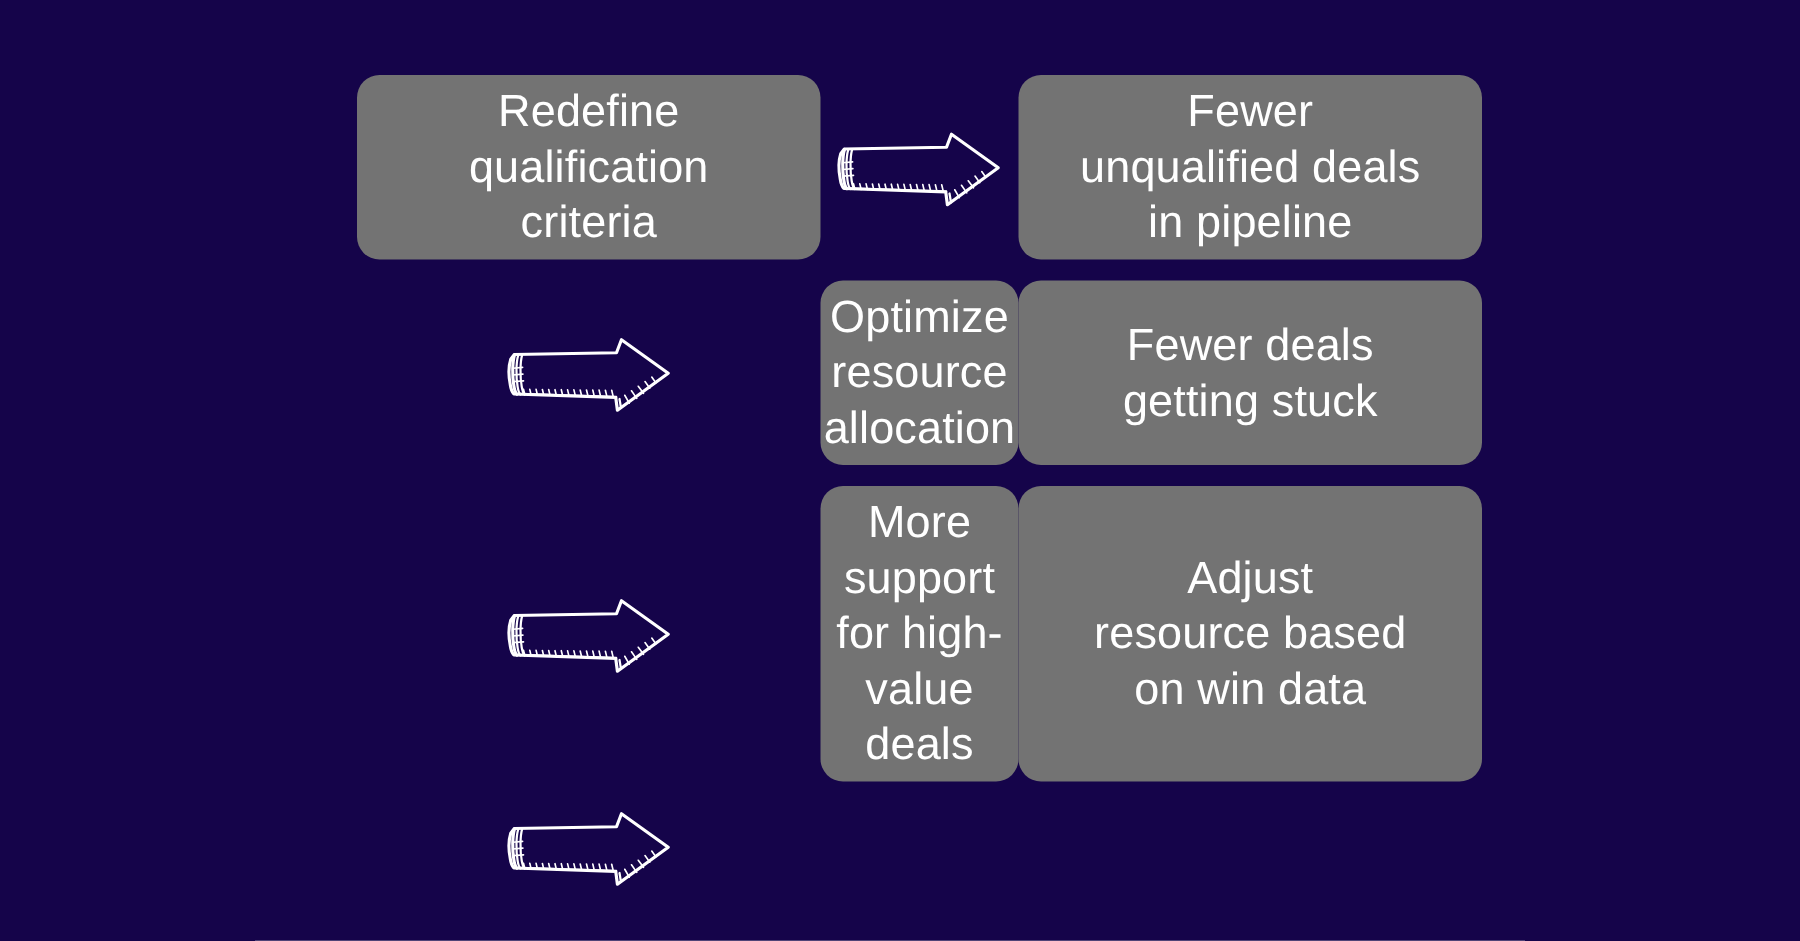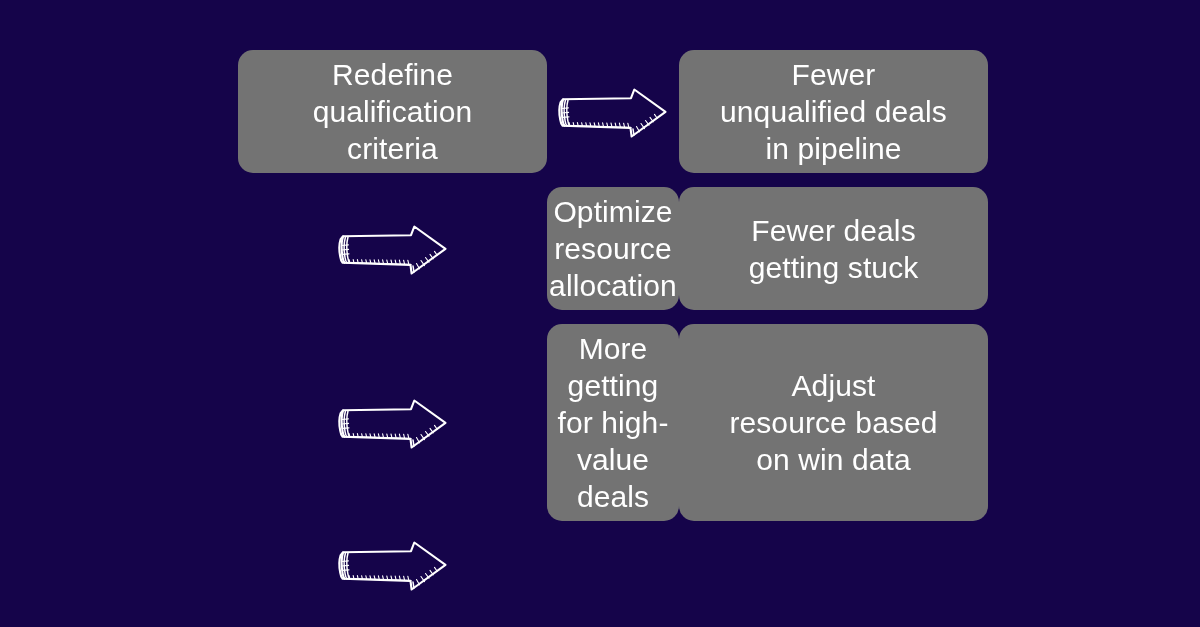--- a/index.html
+++ b/index.html
@@ -201,21 +201,21 @@
         <path class="arrow-hatch-fine" d="M73.8,41.2 L74.7,44.9"></path>
         <path class="arrow-hatch" d="M79.0,47.0 L80.0,53.0"></path>
         <path class="arrow-hatch-fine" d="M82.5,44.5 L85.5,49.8"></path>
         <path class="arrow-hatch-fine" d="M87.0,41.5 L90.5,46.6"></path>
         <path class="arrow-hatch-fine" d="M91.5,38.5 L95.0,43.2"></path>
         <path class="arrow-hatch-fine" d="M96.0,35.4 L99.2,39.8"></path>
         <path class="arrow-hatch-fine" d="M100.5,32.4 L103.2,36.2"></path>
       </svg>
     </div>
     <div class="card">
-      <div class="card-text">More getting
+      <div class="card-text">More support
 for high-value
 deals</div>
     </div>
 
     <div class="card">
       <div class="card-text">Adjust
 resource based
 on win data</div>
     </div>
     <div class="connector">

